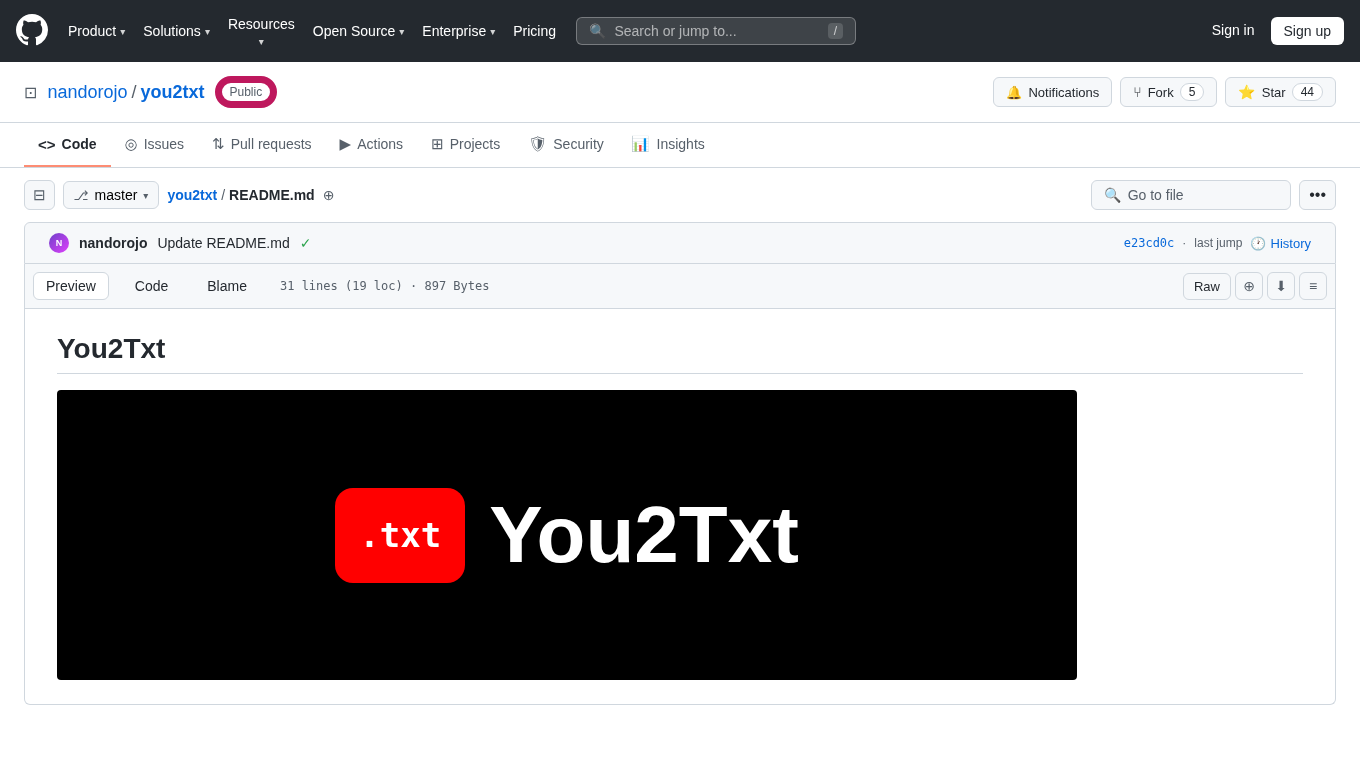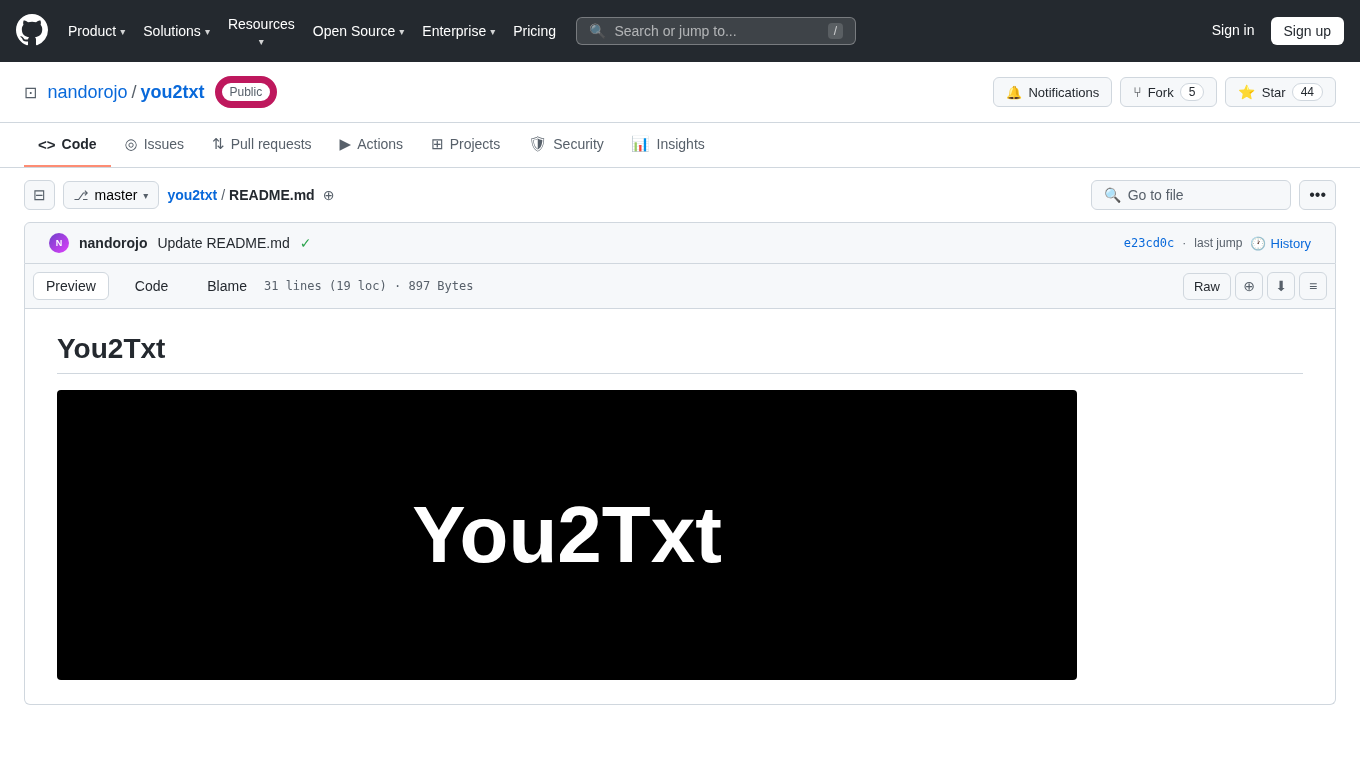--- a/index.html
+++ b/index.html
@@ -161,33 +161,36 @@
       </a>
     </div>
   </div>
 
   <div style="display:flex;align-items:center;padding:8px;background:#f6f8fa;margin:0 24px;border:1px solid #d0d7de;border-top:none;">
     <div style="display:flex;gap:13px;">
       <button style="padding:5px 12px;border-radius:6px;cursor:pointer;font-size:14px;font-weight:500;color:#24292f;background:#fff;border:1px solid #d0d7de;">Preview</button>
       <button style="padding:5px 12px;border-radius:6px;cursor:pointer;font-size:14px;font-weight:500;color:#24292f;background:transparent;border:1px solid transparent;">Code</button>
       <button style="padding:5px 12px;border-radius:6px;cursor:pointer;font-size:14px;font-weight:500;color:#24292f;background:transparent;border:1px solid transparent;">Blame</button>
     </div>
-    <span style="margin-left:4px;font-size:12px;color:#57606a;font-family:monospace;">31 lines (19 loc) · 897 Bytes</span>
+    <span style="margin-left:20px;font-size:12px;color:#57606a;font-family:monospace;">31 lines (19 loc) · 897 Bytes</span>
     <div style="margin-left:auto;display:flex;gap:4px;align-items:center;">
       <button style="padding:5px 10px;border:1px solid #d0d7de;border-radius:6px;background:#f6f8fa;cursor:pointer;font-size:13px;font-weight:500;color:#24292f;">Raw</button>
       <button style="width:28px;height:28px;border:1px solid #d0d7de;border-radius:6px;background:#f6f8fa;cursor:pointer;display:flex;align-items:center;justify-content:center;color:#57606a;font-size:14px;">⊕</button>
       <button style="width:28px;height:28px;border:1px solid #d0d7de;border-radius:6px;background:#f6f8fa;cursor:pointer;display:flex;align-items:center;justify-content:center;color:#57606a;font-size:14px;">⬇</button>
       <button style="width:28px;height:28px;border:1px solid #d0d7de;border-radius:6px;background:#f6f8fa;cursor:pointer;display:flex;align-items:center;justify-content:center;color:#57606a;font-size:14px;">≡</button>
     </div>
   </div>
 
   <div style="margin:0 24px;border:1px solid #d0d7de;border-top:none;border-radius:0 0 6px 6px;background:#fff;padding:24px 32px;min-height:360px;">
     <h1 style="font-size:28px;font-weight:700;margin-bottom:16px;color:#24292f;border-bottom:1px solid #d0d7de;padding-bottom:8px;">You2Txt</h1>
 
     <div style="width:100%;max-width:1020px;height:290px;background:#000;border-radius:4px;overflow:hidden;display:flex;align-items:center;justify-content:center;position:relative;">
 
+      <div style="background:#ff0000;border-radius:18px;width:130px;height:95px;display:flex;align-items:center;justify-content:center;margin-right:24px;">
+        <span style="color:#fff;font-size:34px;font-weight:900;font-family:monospace;">.txt</span>
+      </div>
 
       <span style="color:#fff;font-size:80px;font-weight:900;font-family:-apple-system,BlinkMacSystemFont,'Segoe UI',sans-serif;">You2Txt</span>
     </div>
   </div>
 
   <div style="height:32px;"></div>
 </div>
 
 </body></html>

